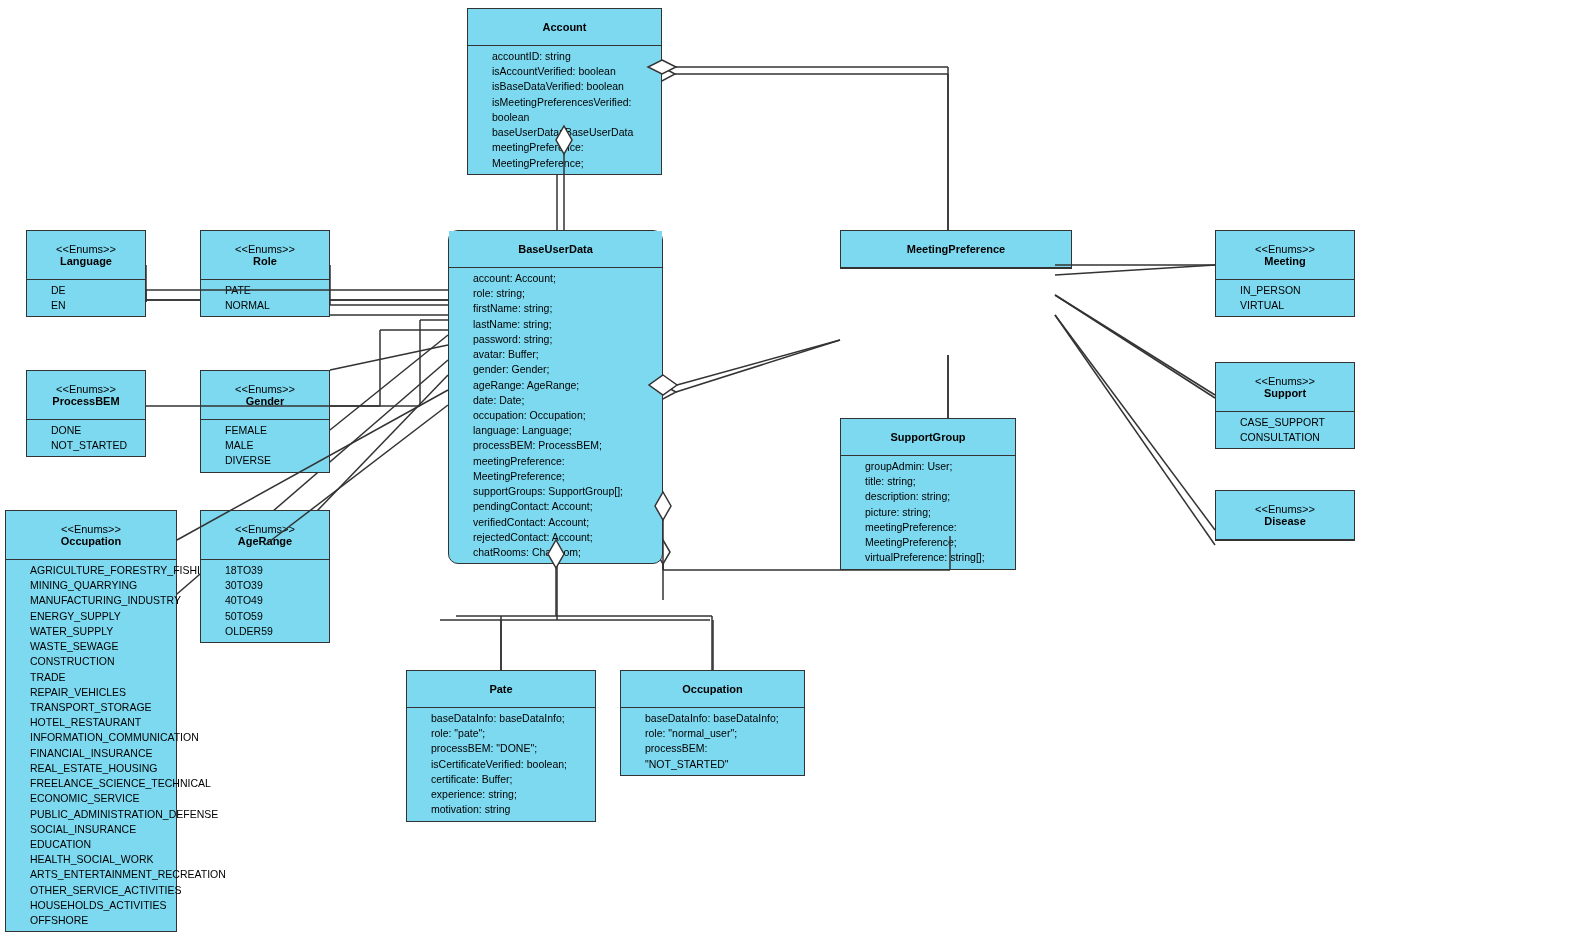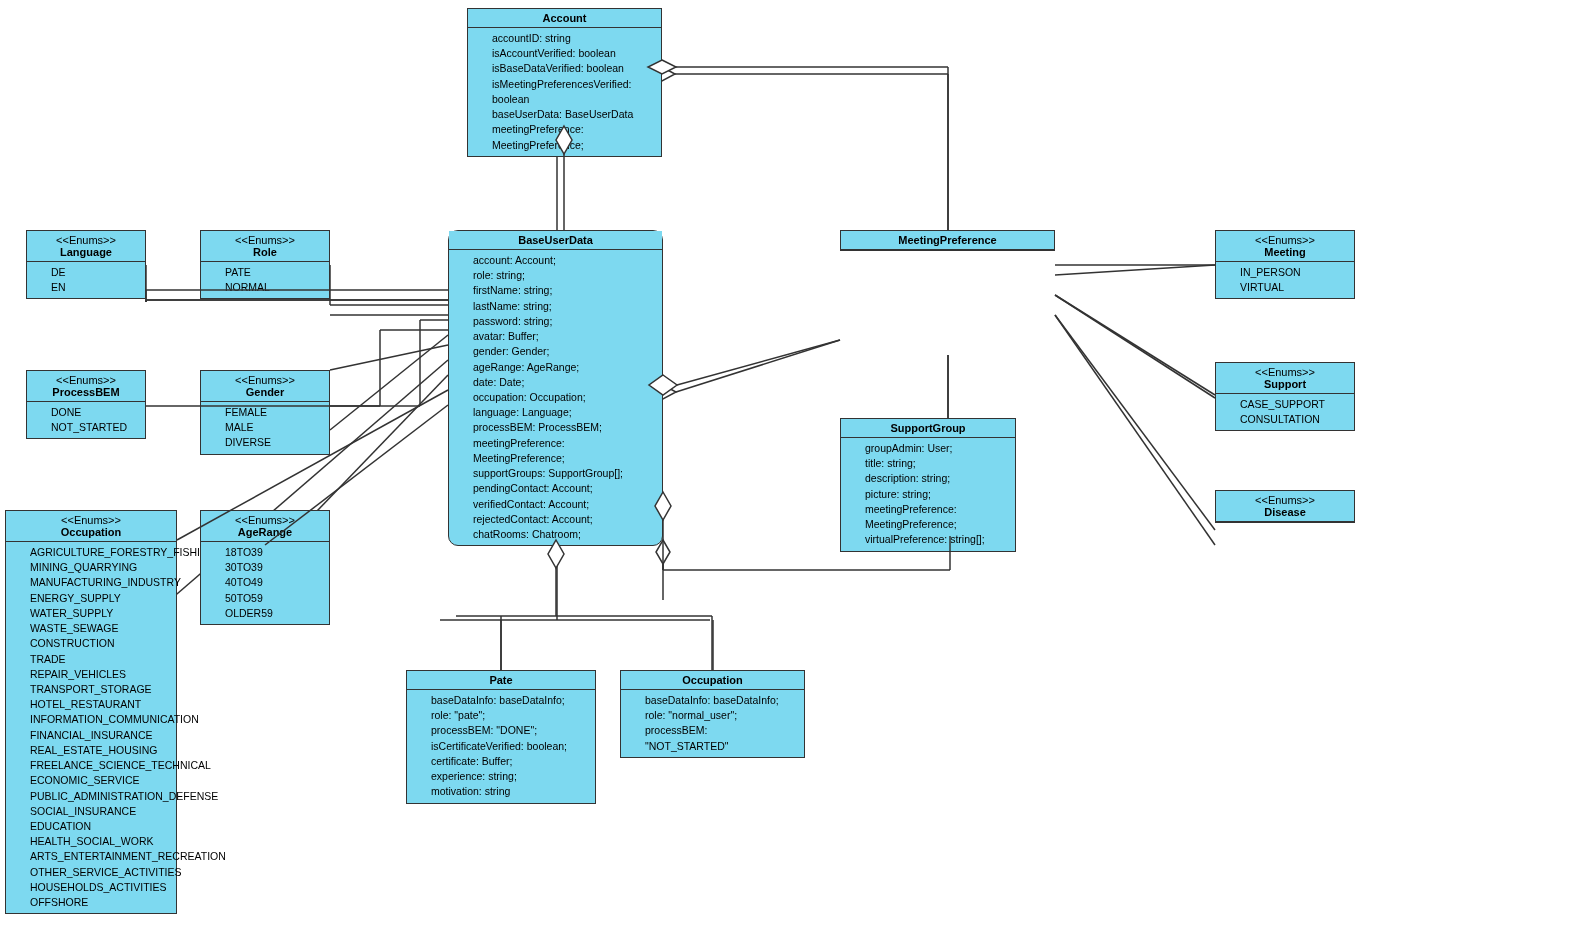--- a/index.html
+++ b/index.html
@@ -22,21 +22,21 @@
       background: #7dd9f0;
       border: 1.5px solid #333;
       text-align: left;
       font-size: 10.5px;
     }
     .uml-box .title {
       background: #7dd9f0;
       border-bottom: 1.5px solid #333;
       text-align: center;
       font-weight: bold;
-      padding: 3px 5px;
+      padding: 12px 5px;
       font-size: 11px;
     }
     .uml-box .title .stereotype {
       font-weight: normal;
       font-size: 11px;
       display: block;
     }
     .uml-box .body {
       padding: 3px 24px;
       line-height: 1.45;
@@ -136,21 +136,21 @@
       processBEM: ProcessBEM;<br>
       meetingPreference: MeetingPreference;<br>
       supportGroups: SupportGroup[];<br>
       pendingContact: Account;<br>
       verifiedContact: Account;<br>
       rejectedContact: Account;<br>
       chatRooms: Chatroom;
     </div>
   </div>
 
-  <div class="uml-box" style="left:840px; top:230px; width:215px;">
+  <div class="uml-box" style="left:840px; top:230px; width:232px;">
     <div class="title">MeetingPreference</div>
   </div>
 
   <div class="uml-box" style="left:840px; top:418px; width:176px;">
     <div class="title">SupportGroup</div>
     <div class="body">
       groupAdmin: User;<br>
       title: string;<br>
       description: string;<br>
       picture: string;<br>

